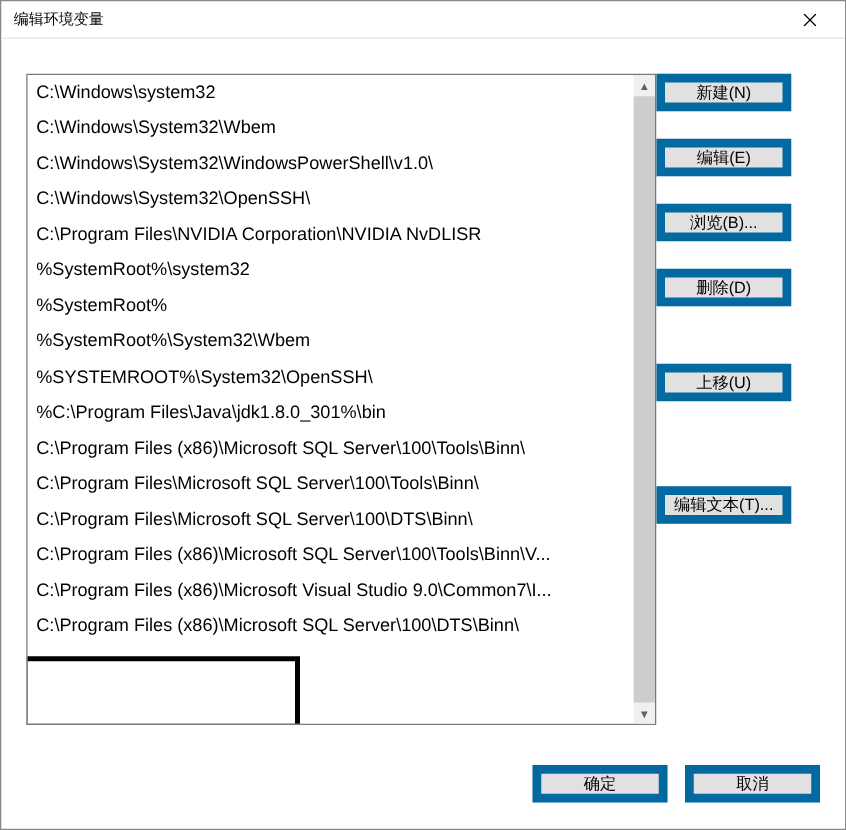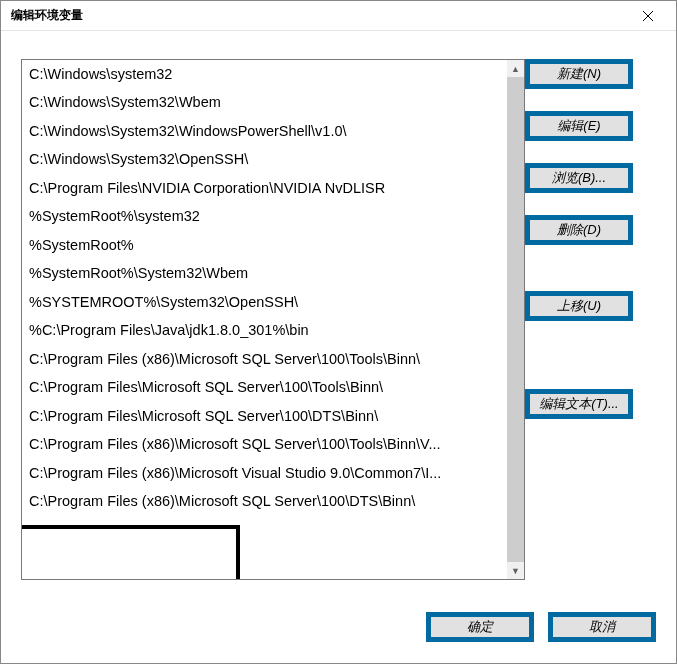--- a/index.html
+++ b/index.html
@@ -20,21 +20,21 @@
       flex-direction: column;
     }
     .titlebar {
       height: 30px;
       display: flex;
       align-items: center;
       justify-content: space-between;
       padding: 0 8px 0 10px;
       border-bottom: 1px solid #e5e5e5;
     }
-    .titlebar-title { font-size: 12px; font-weight: bold; }
+    .titlebar-title { font-size: 12px; }
     .close-btn {
       width: 40px; height: 28px;
       display: flex; align-items: center; justify-content: center;
       font-size: 14px; cursor: pointer;
     }
     .content {
       flex: 1;
       display: flex;
       padding: 28px 20px 10px 20px;
       gap: 0;
@@ -91,28 +91,27 @@
       z-index: 5;
     }
     .button-col {
       display: flex;
       flex-direction: column;
       width: 108px;
     }
     .btn {
       width: 108px;
       height: 30px;
-      border: 5px solid #0369a1;
+      border: 7px solid #0369a1;
       background: #e1e1e1;
       font-size: 13px;
       cursor: pointer;
       display: flex; align-items: center; justify-content: center;
       font-family: inherit;
       color: #000;
-      font-style: italic;
     }
     .gap-sm { height: 22px; }
     .gap-lg { height: 46px; }
     .footer {
       height: 60px;
       display: flex;
       justify-content: flex-end;
       align-items: center;
       gap: 14px;
       padding: 0 20px 12px 0;

